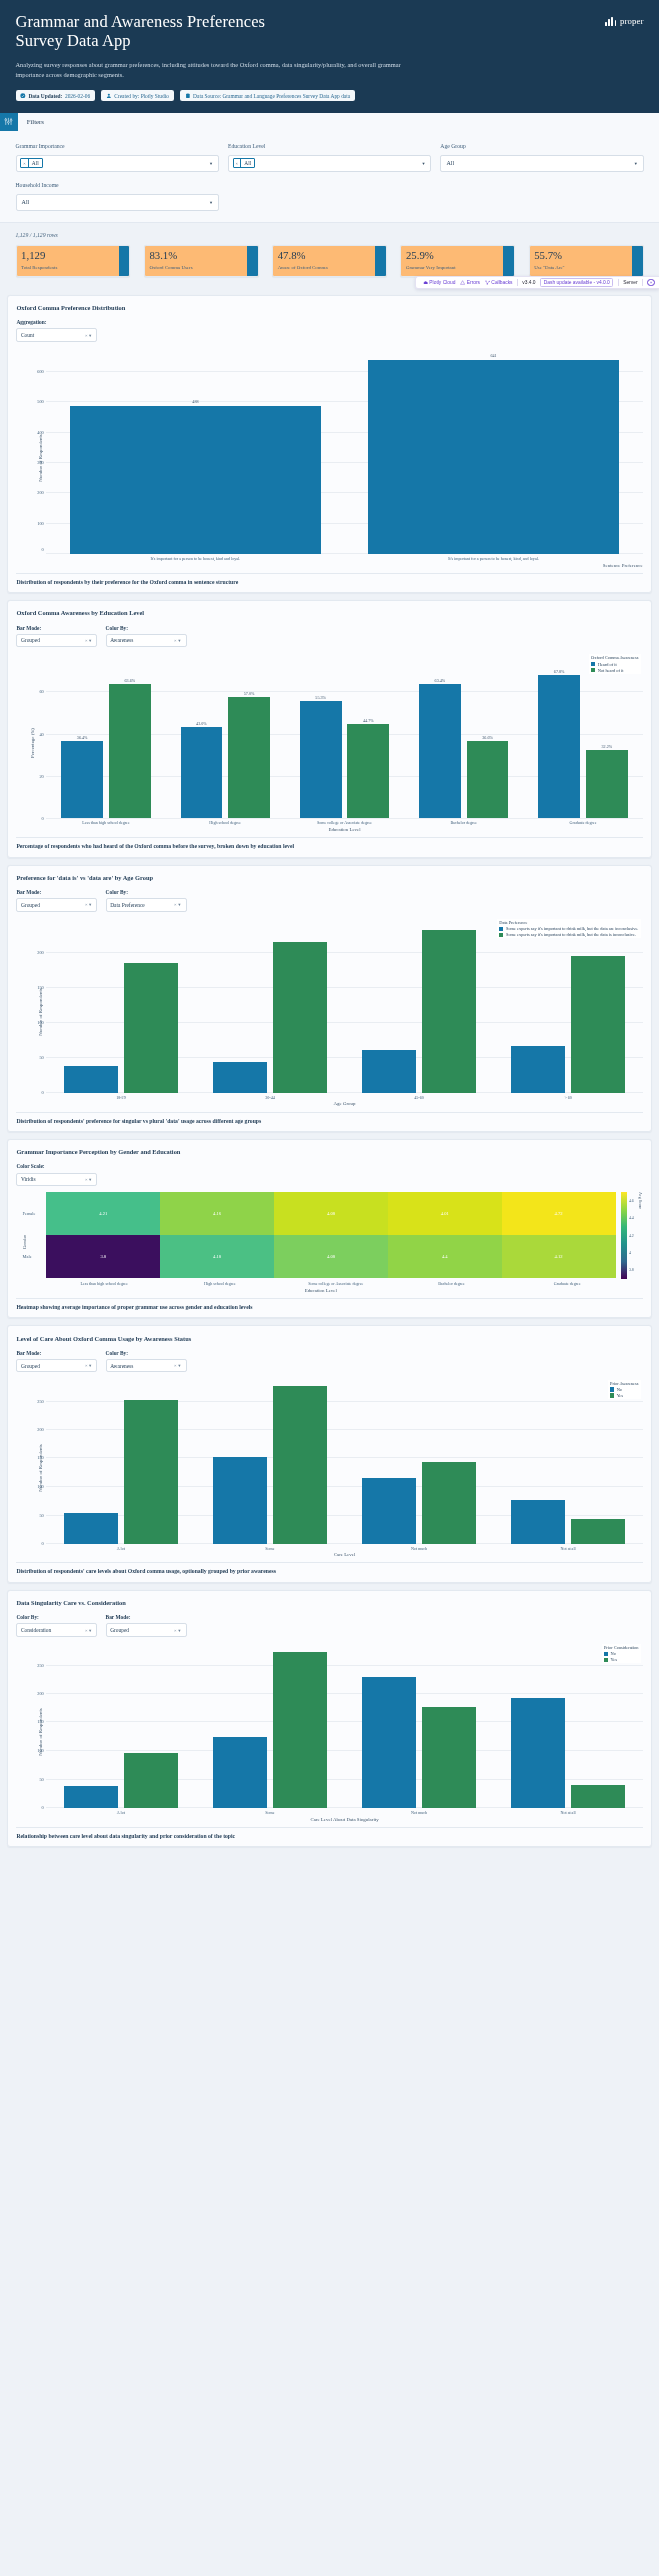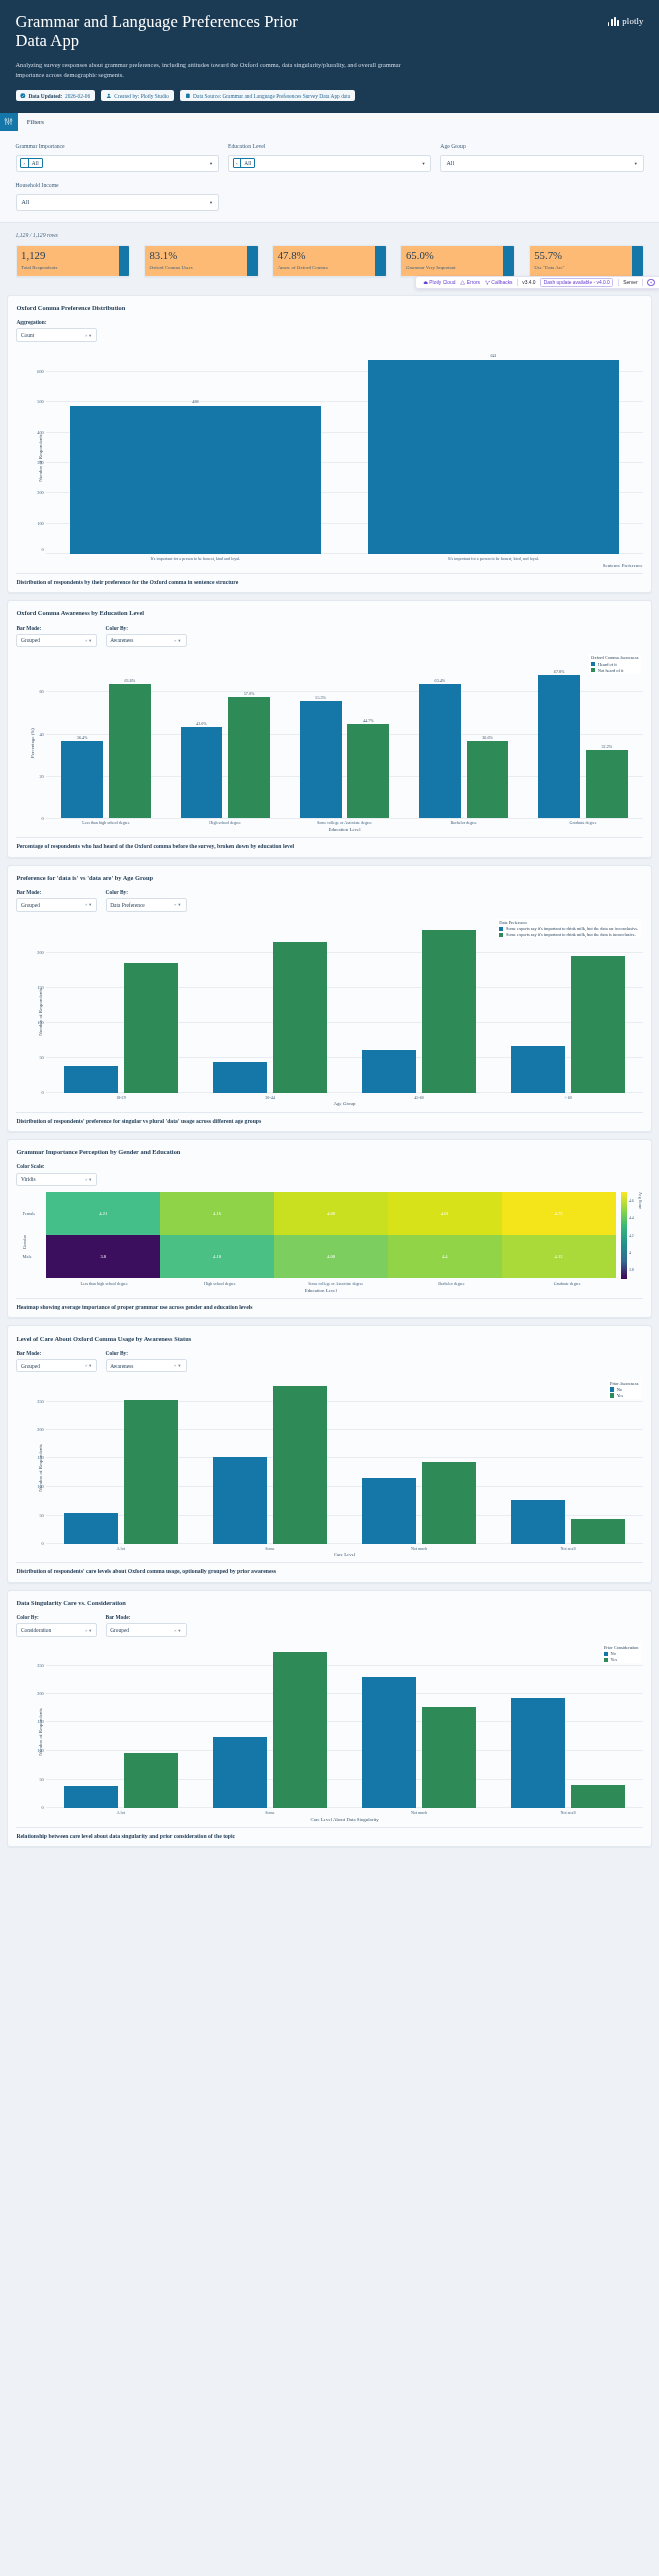--- a/index.html
+++ b/index.html
@@ -219,31 +219,31 @@
   .cbar-ticks { font-size: 3.9px; color: #41607c; position: relative; width: 7.2px; }
   .cbar-ticks span { position: absolute; left: 0; transform: translateY(-50%); }
   .cbar-title { font-size: 4.1px; color: #3e566d; writing-mode: vertical-rl; }
 </style>
 </head>
 <body>
 
 <div class="app-header">
   <div class="hdr-row">
     <div class="hdr-left">
-      <div class="app-title">Grammar and Language Preferences Prior Data App</div>
+      <div class="app-title">Grammar and Awareness Preferences Survey Data App</div>
       <div class="app-subtitle">Analyzing survey responses about grammar preferences, including attitudes toward the Oxford comma, data singularity/plurality, and overall grammar importance across demographic segments.</div>
     </div>
     <div class="plotly-logo">
       <span class="bars">
         <i style="height:4.1px"></i>
           <i style="height:6.7px"></i>
           <i style="height:8.8px"></i>
           <i style="height:5.7px"></i>
       </span>
-      <span class="txt">plotly</span>
+      <span class="txt">proper</span>
     </div>
   </div>
 
   <div class="badges">
     <div class="badge">
       <svg class="bi" viewBox="0 0 16 16">
         <circle cx="8" cy="8" r="7" fill="#1577a8"></circle>
           <path d="M4.6 8.2l2.2 2.2 4.5-4.6" stroke="#fff" stroke-width="1.7" fill="none"></path>
       </svg>
       <b>Data Updated:</b>
@@ -345,21 +345,21 @@
     </div>
     <div class="kpi-card">
       <div class="kpi-body">
         <div class="kpi-val">47.8%</div>
         <div class="kpi-lbl">Aware of Oxford Comma</div>
       </div>
         <div class="kpi-bar"></div>
     </div>
     <div class="kpi-card">
       <div class="kpi-body">
-        <div class="kpi-val">65.0%</div>
+        <div class="kpi-val">25.9%</div>
         <div class="kpi-lbl">Grammar Very Important</div>
       </div>
         <div class="kpi-bar"></div>
     </div>
     <div class="kpi-card">
       <div class="kpi-body">
         <div class="kpi-val">55.7%</div>
         <div class="kpi-lbl">Use "Data Are"</div>
       </div>
         <div class="kpi-bar"></div>

